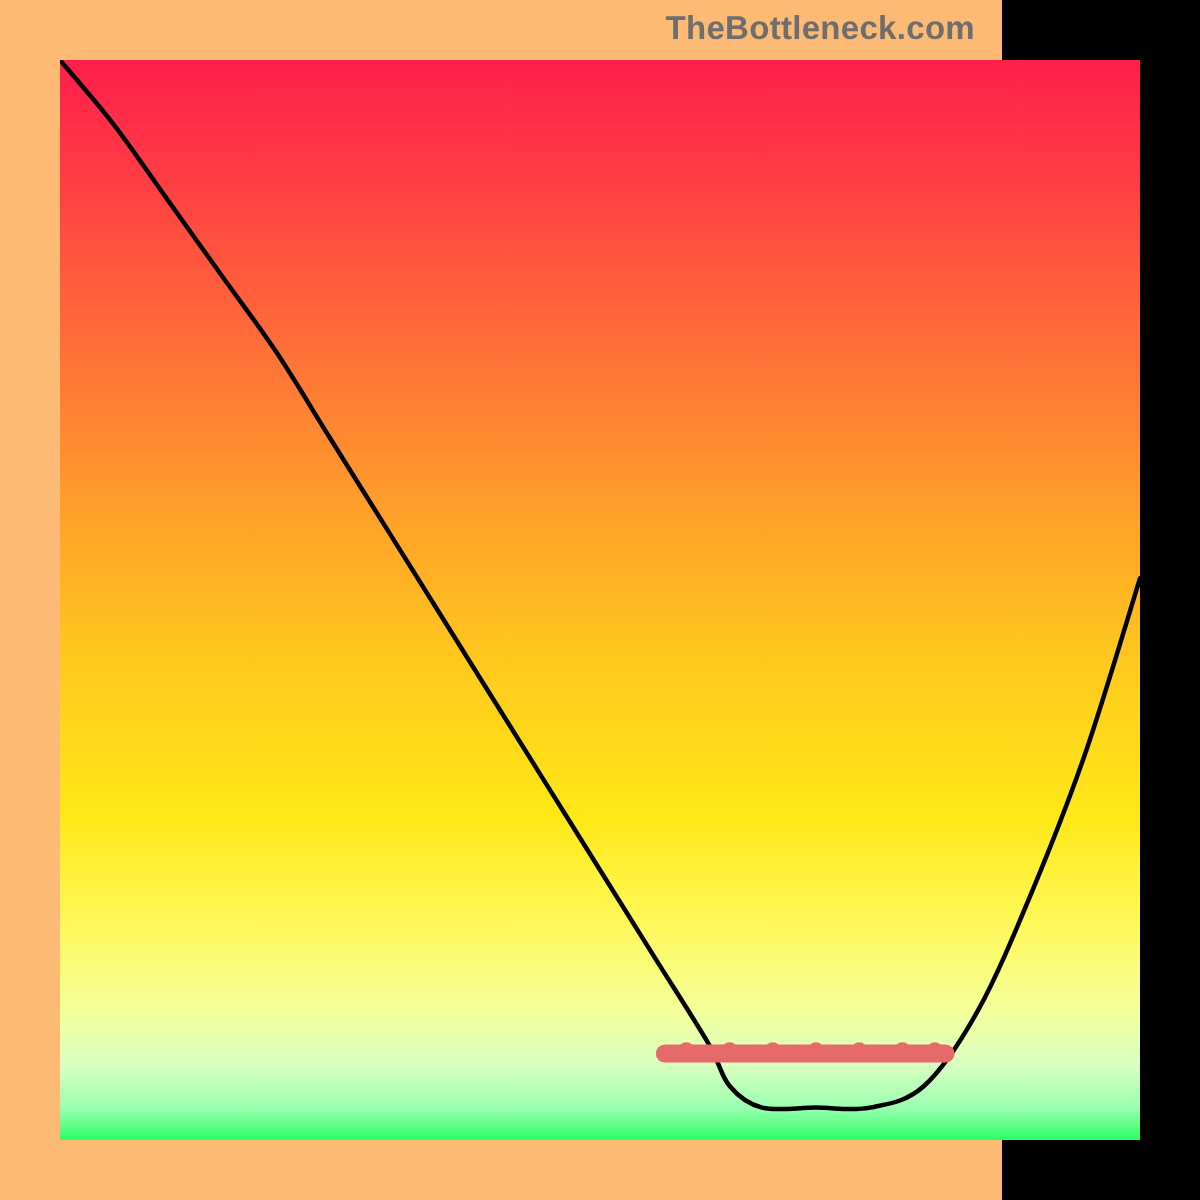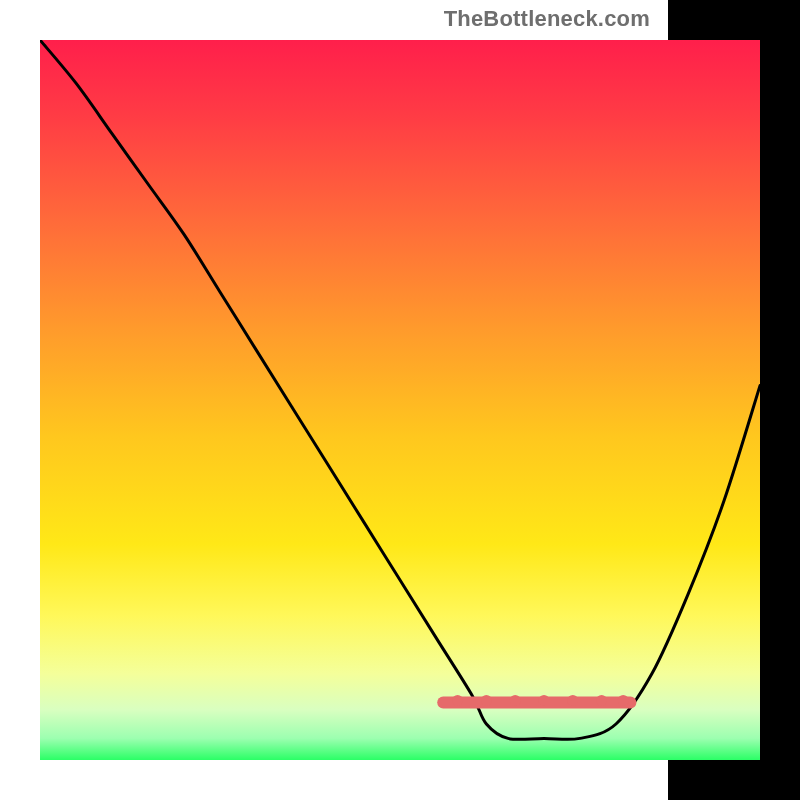--- a/index.html
+++ b/index.html
@@ -7,21 +7,21 @@
     padding: 0;
     width: 800px;
     height: 800px;
     background: #000;
     overflow: hidden;
   }
   .frame {
     position: relative;
     width: 668px;
     height: 800px;
-    background: #ffffff;
+    background: #fdba74;
   }
   .plot-area {
     position: absolute;
     left: 40px;
     top: 40px;
     width: 720px;
     height: 720px;
     overflow: hidden;
   }
   .watermark {

